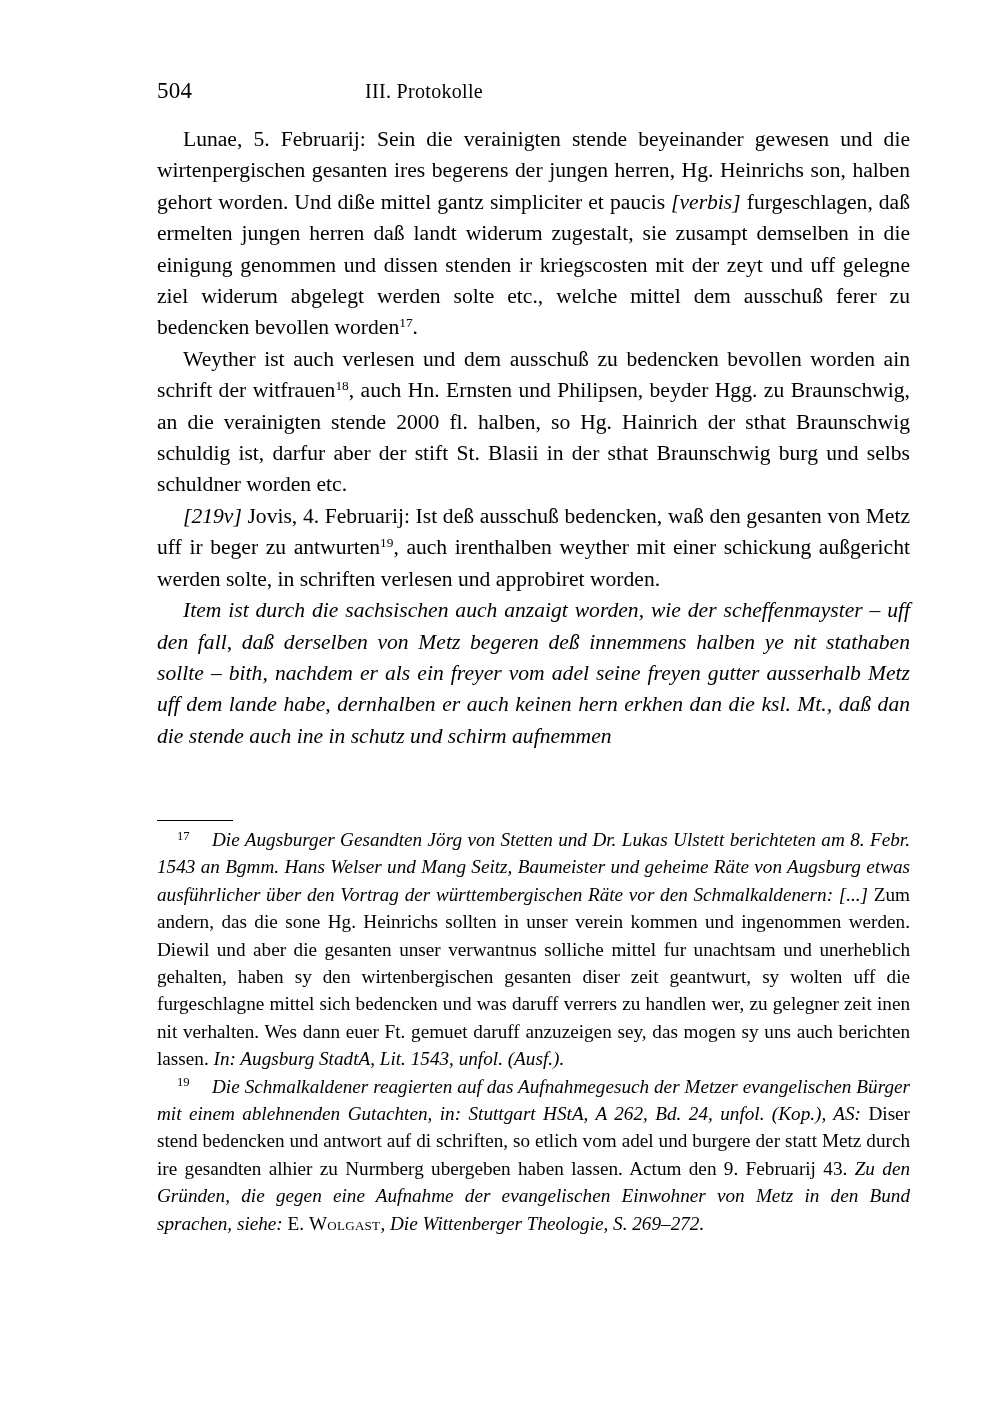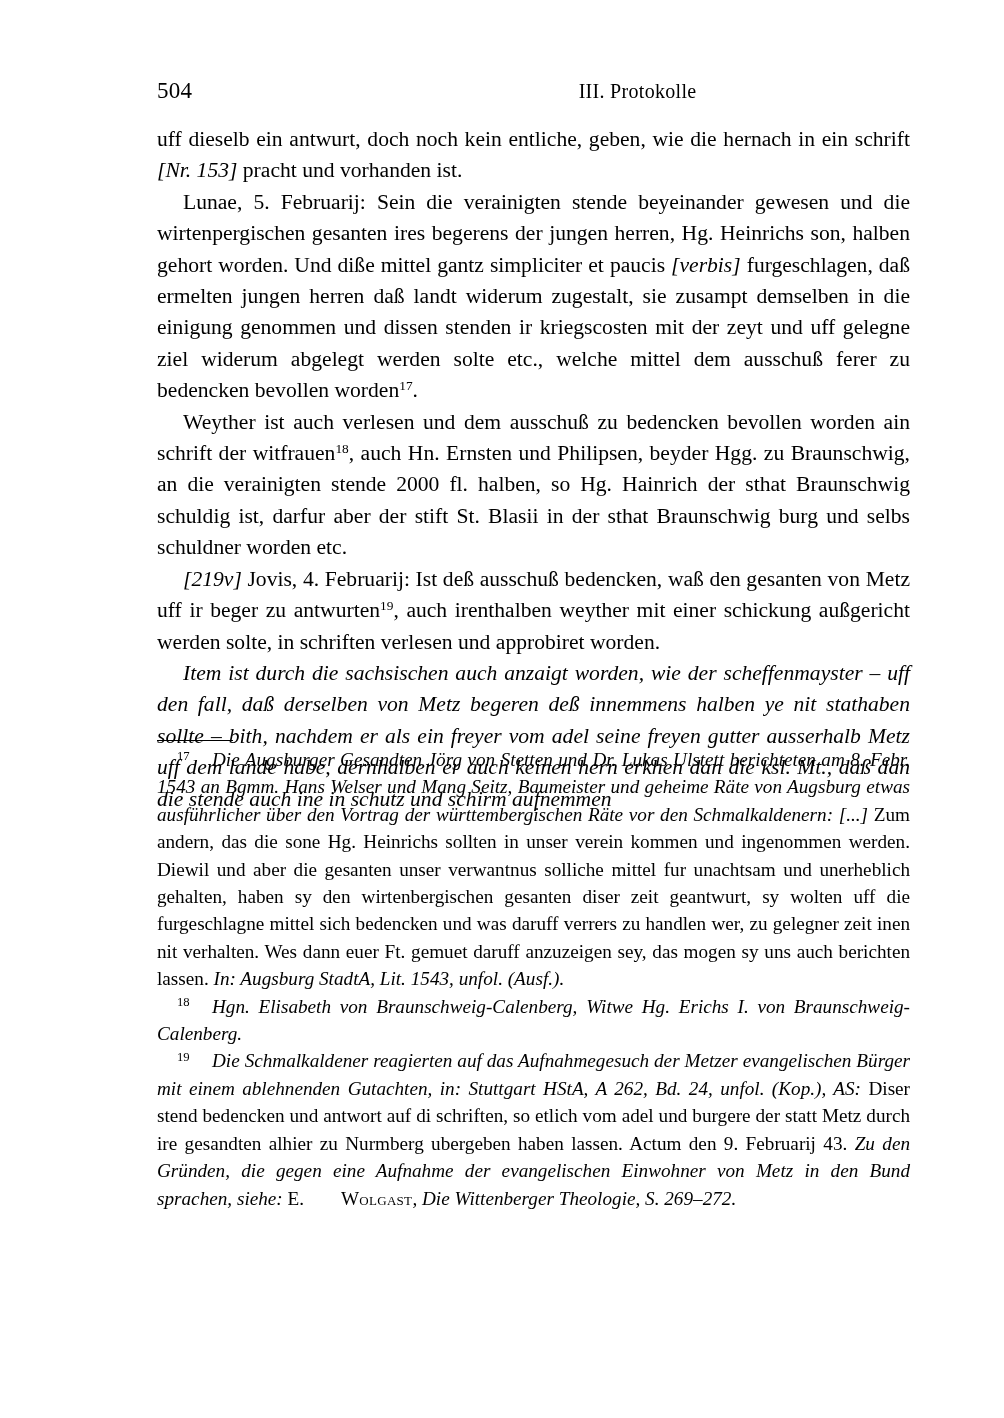--- a/index.html
+++ b/index.html
@@ -32,21 +32,21 @@
     font-size: 21px;
     line-height: 1.1;
   }
   .folio-number {
     flex: 0 0 auto;
     font-size: 23px;
     letter-spacing: 0.2px;
   }
   .head-title {
     flex: 1 1 auto;
-    text-align: center;
+    text-align: left;
     padding-left: 173px;
     font-size: 20px;
     letter-spacing: 0.3px;
   }
 
   
   .body-block {
     position: absolute;
     left: 157px;
     top: 124px;
@@ -72,21 +72,21 @@
   sup.fn {
     font-size: 0.62em;
     vertical-align: 0.55em;
     line-height: 0;
   }
 
   
   .footnotes {
     position: absolute;
     left: 157px;
-    top: 740px;
+    top: 820px;
     width: 753px;
     font-size: 19.2px;
     line-height: 27.4px;
     text-align: justify;
     text-justify: inter-word;
   }
   .fn-rule {
     width: 76px;
     height: 0;
     border-top: 1.3px solid #000;
@@ -101,43 +101,40 @@
     text-indent: 20px;
     font-size: 0.66em;
     vertical-align: 0.5em;
     line-height: 0;
   }
   .fn-gap { display: inline-block; width: 17px; }
   .sc {
     font-variant: small-caps;
     font-style: normal;
     letter-spacing: 0.3px;
-    margin-left: 32px;
   }
 </style>
 </head>
 <body>
 
 <div class="page">
 
   <div class="running-head">
     <span class="folio-number">504</span>
     <span class="head-title">III. Protokolle</span>
   </div>
 
   <div class="body-block" id="body-block">
-      <p><span>uff dieselb ein antwurt, doch noch kein entliche, geben, wie die hernach in ein schrift </span><span class="it">[Nr. 153]</span><span> pracht und vorhanden ist.</span></p>
       <p class="indent"><span>Lunae, 5. Februarij: Sein die verainigten stende beyeinander gewesen und die wirtenpergischen gesanten ires begerens der jungen herren, Hg. Heinrichs son, halben gehort worden. Und diße mittel gantz simpliciter et paucis </span><span class="it">[verbis]</span><span> furgeschlagen, daß ermelten jungen herren daß landt widerum zugestalt, sie zusampt demselben in die einigung genommen und dissen stenden ir kriegscosten mit der zeyt und uff gelegne ziel widerum abgelegt werden solte etc., welche mittel dem ausschuß ferer zu bedencken bevollen worden</span><sup class="fn">17</sup><span>.</span></p>
       <p class="indent"><span>Weyther ist auch verlesen und dem ausschuß zu bedencken bevollen worden ain schrift der witfrauen</span><sup class="fn">18</sup><span>, auch Hn. Ernsten und Philipsen, beyder Hgg. zu Braunschwig, an die verainigten stende 2000 fl. halben, so Hg. Hainrich der sthat Braunschwig schuldig ist, darfur aber der stift St. Blasii in der sthat Braunschwig burg und selbs schuldner worden etc.</span></p>
       <p class="indent"><span class="it">[219v]</span><span> Jovis, 4. Februarij: Ist deß ausschuß bedencken, waß den gesanten von Metz uff ir beger zu antwurten</span><sup class="fn">19</sup><span>, auch irenthalben weyther mit einer schickung außgericht werden solte, in schriften verlesen und approbiret worden.</span></p>
       <p class="indent"><span>Item ist durch die sachsischen auch anzaigt worden, wie der scheffenmayster – uff den fall, daß derselben von Metz begeren deß innemmens halben ye nit stathaben sollte – bith, nachdem er als ein freyer vom adel seine freyen gutter ausserhalb Metz uff dem lande habe, dernhalben er auch keinen hern erkhen dan die ksl. Mt., daß dan die stende auch ine in schutz und schirm aufnemmen</span></p>
     </div>
 
   <div class="footnotes">
     <div class="fn-rule"></div>
     <div id="footnote-list">
         <p><span class="fn-marker">17</span><span class="fn-gap"></span><span class="it">Die Augsburger Gesandten Jörg von Stetten und Dr. Lukas Ulstett berichteten am 8. Febr. 1543 an Bgmm. Hans Welser und Mang Seitz, Baumeister und geheime Räte von Augsburg etwas ausführlicher über den Vortrag der württembergischen Räte vor den Schmalkaldenern: [...]</span><span> Zum andern, das die sone Hg. Heinrichs sollten in unser verein kommen und ingenommen werden. Diewil und aber die gesanten unser verwantnus solliche mittel fur unachtsam und unerheblich gehalten, haben sy den wirtenbergischen gesanten diser zeit geantwurt, sy wolten uff die furgeschlagne mittel sich bedencken und was daruff verrers zu handlen wer, zu gelegner zeit inen nit verhalten. Wes dann euer Ft. gemuet daruff anzuzeigen sey, das mogen sy uns auch berichten lassen. </span><span class="it">In: Augsburg StadtA, Lit. 1543, unfol. (Ausf.).</span></p>
-        <p><span class="fn-marker">18</span><span class="fn-gap"></span><span class="it">Hgn. Elisabeth von Braunschweig-Calenberg, Witwe Hg. Erichs I. von Braunschweig-Calenberg.</span></p>
         <p><span class="fn-marker">19</span><span class="fn-gap"></span><span class="it">Die Schmalkaldener reagierten auf das Aufnahmegesuch der Metzer evangelischen Bürger mit einem ablehnenden Gutachten, in: Stuttgart HStA, A 262, Bd. 24, unfol. (Kop.), AS:</span><span> Diser stend bedencken und antwort auf di schriften, so etlich vom adel und burgere der statt Metz durch ire gesandten alhier zu Nurmberg ubergeben haben lassen. Actum den 9. Februarij 43. </span><span class="it">Zu den Gründen, die gegen eine Aufnahme der evangelischen Einwohner von Metz in den Bund sprachen, siehe:</span><span> E. </span><span class="sc">Wolgast</span><span class="it">, Die Wittenberger Theologie, S. 269–272.</span></p>
       </div>
   </div>
 
 </div>
 
 </body></html>

